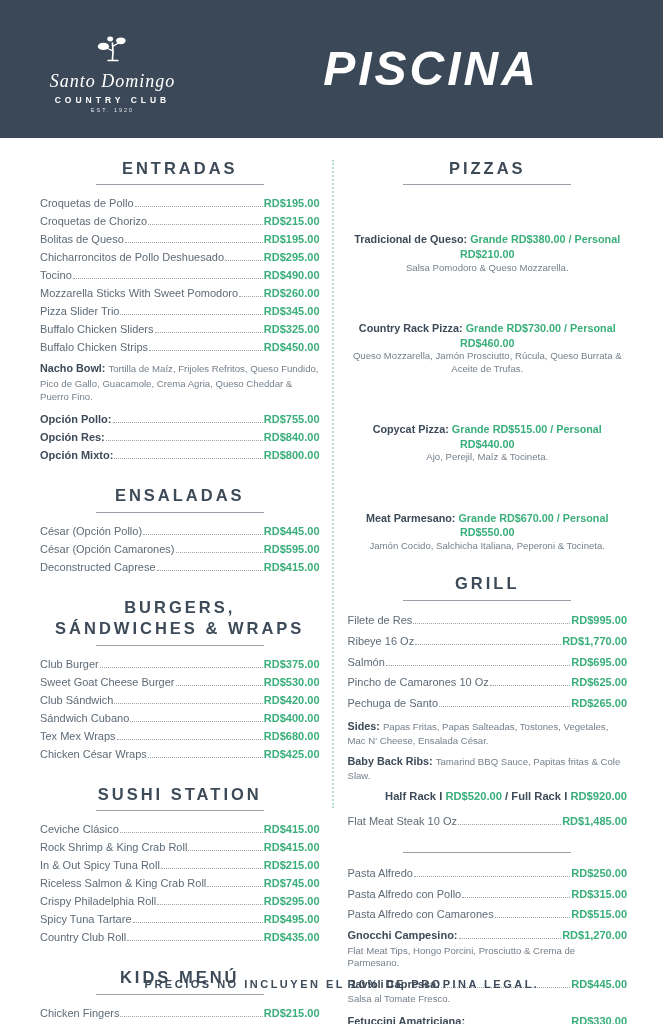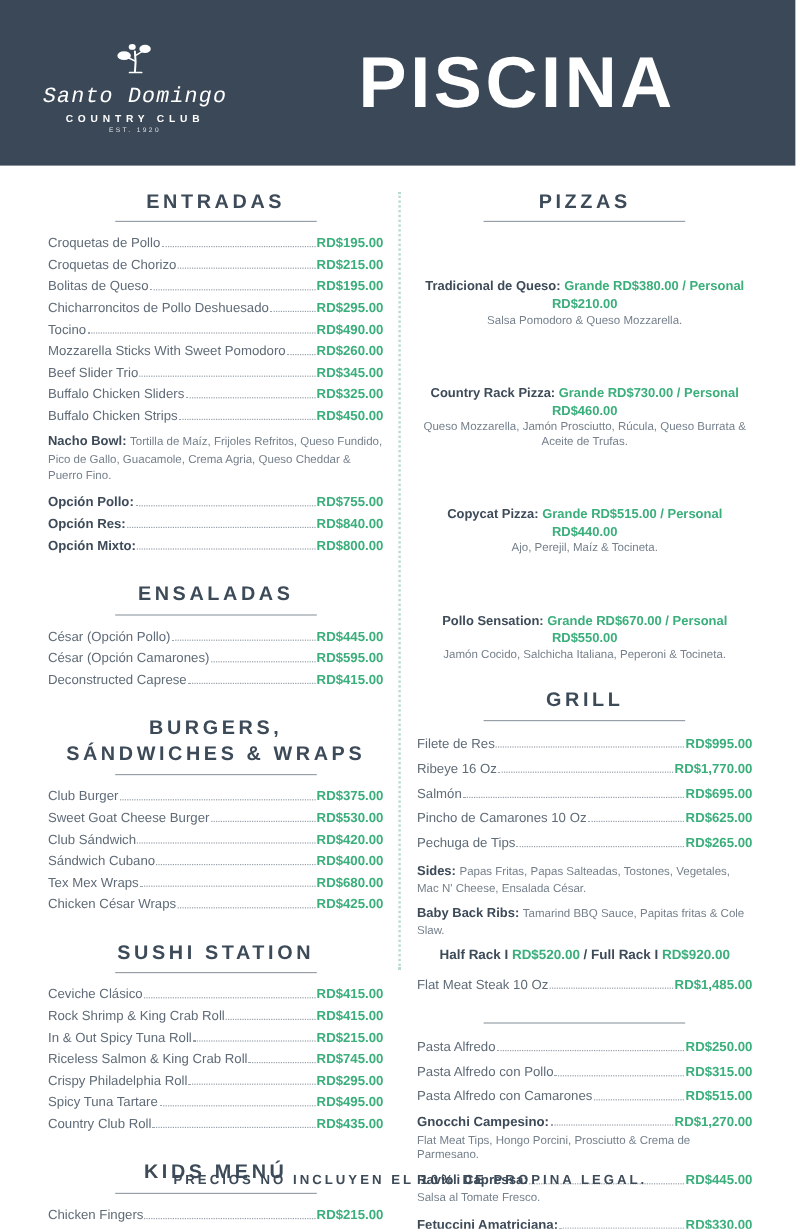--- a/index.html
+++ b/index.html
@@ -13,24 +13,24 @@
   *{box-sizing:border-box;}
   html,body{margin:0;padding:0;}
   body{
     width:663px;height:1024px;position:relative;overflow:hidden;
     background:#ffffff;font-family:"Liberation Sans",sans-serif;
   }
   
   .header{height:138px;background:var(--navy);display:flex;align-items:center;}
   .logo{width:225px;text-align:center;color:#fff;margin-top:8px;}
   .logo svg{display:block;margin:0 auto 1px;}
-  .logo-script{font-family:Liberation Mono, monospace;font-style:italic;font-size:18px;letter-spacing:1px;white-space:nowrap;}
+  .logo-script{font-family:Liberation Serif, serif;font-style:italic;font-size:18px;letter-spacing:1px;white-space:nowrap;}
   .logo-club{font-size:8.5px;letter-spacing:4px;font-weight:bold;margin-top:3px;}
   .logo-est{font-size:5.5px;letter-spacing:2px;margin-top:2px;opacity:.85;}
-  .page-title{flex:1;text-align:center;font-size:60px;font-weight:800;letter-spacing:3px;color:#fff;padding-right:26px;line-height:1;}
+  .page-title{flex:1;text-align:center;font-size:48px;font-weight:800;letter-spacing:3px;color:#fff;padding-right:26px;line-height:1;font-style:italic;}
   
   .main{display:flex;padding:20px 36px 0 40px;}
   .col{flex:1;min-width:0;}
   .col-left{padding-right:10px;}
   .col-right{padding-left:12px;}
   .divider{border-left:2px dotted var(--divider);height:648px;margin:2px 2px 0 2px;}
   
   .section{margin-bottom:21px;}
   .section-title{margin:0;font-size:16.5px;letter-spacing:3px;color:var(--dark);text-align:center;font-weight:bold;line-height:1.3;}
   .title-rule{height:1px;background:#97a0a8;width:60%;margin:5px auto 9px;}
@@ -45,21 +45,21 @@
   .note{font-size:9.6px;color:var(--desc);line-height:1.4;margin:5px 0 7px;}
   .note-label{font-weight:bold;color:var(--dark);font-size:10.8px;}
   .item-desc{font-size:9.6px;color:var(--desc);line-height:1.25;margin:-1px 0 5px;}
   
   .pizza{text-align:center;margin-bottom:10px;}
   .pizza-head{font-size:10.8px;line-height:1.35;margin-top:47px;}
   .pizza-name{font-weight:bold;color:var(--dark);}
   .pizza-price{font-weight:bold;color:var(--green);}
   .pizza-desc{font-size:9.6px;color:var(--desc);line-height:1.3;}
   
-  .rack-line{text-align:center;font-weight:bold;font-size:11.2px;margin:3px 0 9px;}
+  .rack-line{text-align:right;font-weight:bold;font-size:11.2px;margin:3px 0 9px;}
   .seg-dark{color:var(--dark);}
   .seg-green{color:var(--green);}
   
   .footer{position:absolute;left:0;right:0;bottom:34px;text-align:center;font-size:11px;font-weight:bold;letter-spacing:2.5px;color:var(--dark);padding-left:21px;}
 </style>
 </head>
 <body>
 
 <header class="header">
   <div class="logo">
@@ -129,21 +129,21 @@
         </div>
         <div>
           <div class="menu-row">
             <span class="name">Mozzarella Sticks With Sweet Pomodoro</span>
             <span class="leader"></span>
             <span class="price">RD$260.00</span>
           </div>
         </div>
         <div>
           <div class="menu-row">
-            <span class="name">Beef Slider Trio</span>
+            <span class="name">Pizza Slider Trio</span>
             <span class="leader"></span>
             <span class="price">RD$345.00</span>
           </div>
         </div>
         <div>
           <div class="menu-row">
             <span class="name">Buffalo Chicken Sliders</span>
             <span class="leader"></span>
             <span class="price">RD$325.00</span>
           </div>
@@ -339,21 +339,21 @@
         </div>
         <div class="pizza">
           <div class="pizza-head"><span class="pizza-name">Country Rack Pizza: </span><span class="pizza-price">Grande RD$730.00 / Personal RD$460.00</span></div>
           <div class="pizza-desc">Queso Mozzarella, Jamón Prosciutto, Rúcula, Queso Burrata &amp; Aceite de Trufas.</div>
         </div>
         <div class="pizza">
           <div class="pizza-head"><span class="pizza-name">Copycat Pizza: </span><span class="pizza-price">Grande RD$515.00 / Personal RD$440.00</span></div>
           <div class="pizza-desc">Ajo, Perejil, Maíz &amp; Tocineta.</div>
         </div>
         <div class="pizza">
-          <div class="pizza-head"><span class="pizza-name">Pollo Sensation: </span><span class="pizza-price">Grande RD$670.00 / Personal RD$550.00</span></div>
+          <div class="pizza-head"><span class="pizza-name">Meat Parmesano: </span><span class="pizza-price">Grande RD$670.00 / Personal RD$550.00</span></div>
           <div class="pizza-desc">Jamón Cocido, Salchicha Italiana, Peperoni &amp; Tocineta.</div>
         </div>
       </section>
       <section class="section">
         <h2 class="section-title">
           <div>GRILL</div>
         </h2>
         <div class="title-rule"></div>
         <div>
           <div class="menu-row">
@@ -378,21 +378,21 @@
         </div>
         <div>
           <div class="menu-row">
             <span class="name">Pincho de Camarones 10 Oz</span>
             <span class="leader"></span>
             <span class="price">RD$625.00</span>
           </div>
         </div>
         <div>
           <div class="menu-row">
-            <span class="name">Pechuga de Tips</span>
+            <span class="name">Pechuga de Santo</span>
             <span class="leader"></span>
             <span class="price">RD$265.00</span>
           </div>
         </div>
         <div class="note"><span class="note-label">Sides: </span><span>Papas Fritas, Papas Salteadas, Tostones, Vegetales, Mac N' Cheese, Ensalada César.</span></div>
         <div class="note"><span class="note-label">Baby Back Ribs: </span><span>Tamarind BBQ Sauce, Papitas fritas &amp; Cole Slaw.</span></div>
         <div class="rack-line"><span class="seg-dark">Half Rack  I </span><span class="seg-green">RD$520.00</span><span class="seg-dark"> / Full Rack I </span><span class="seg-green">RD$920.00</span></div>
         <div>
           <div class="menu-row">
             <span class="name">Flat Meat Steak 10 Oz</span>

